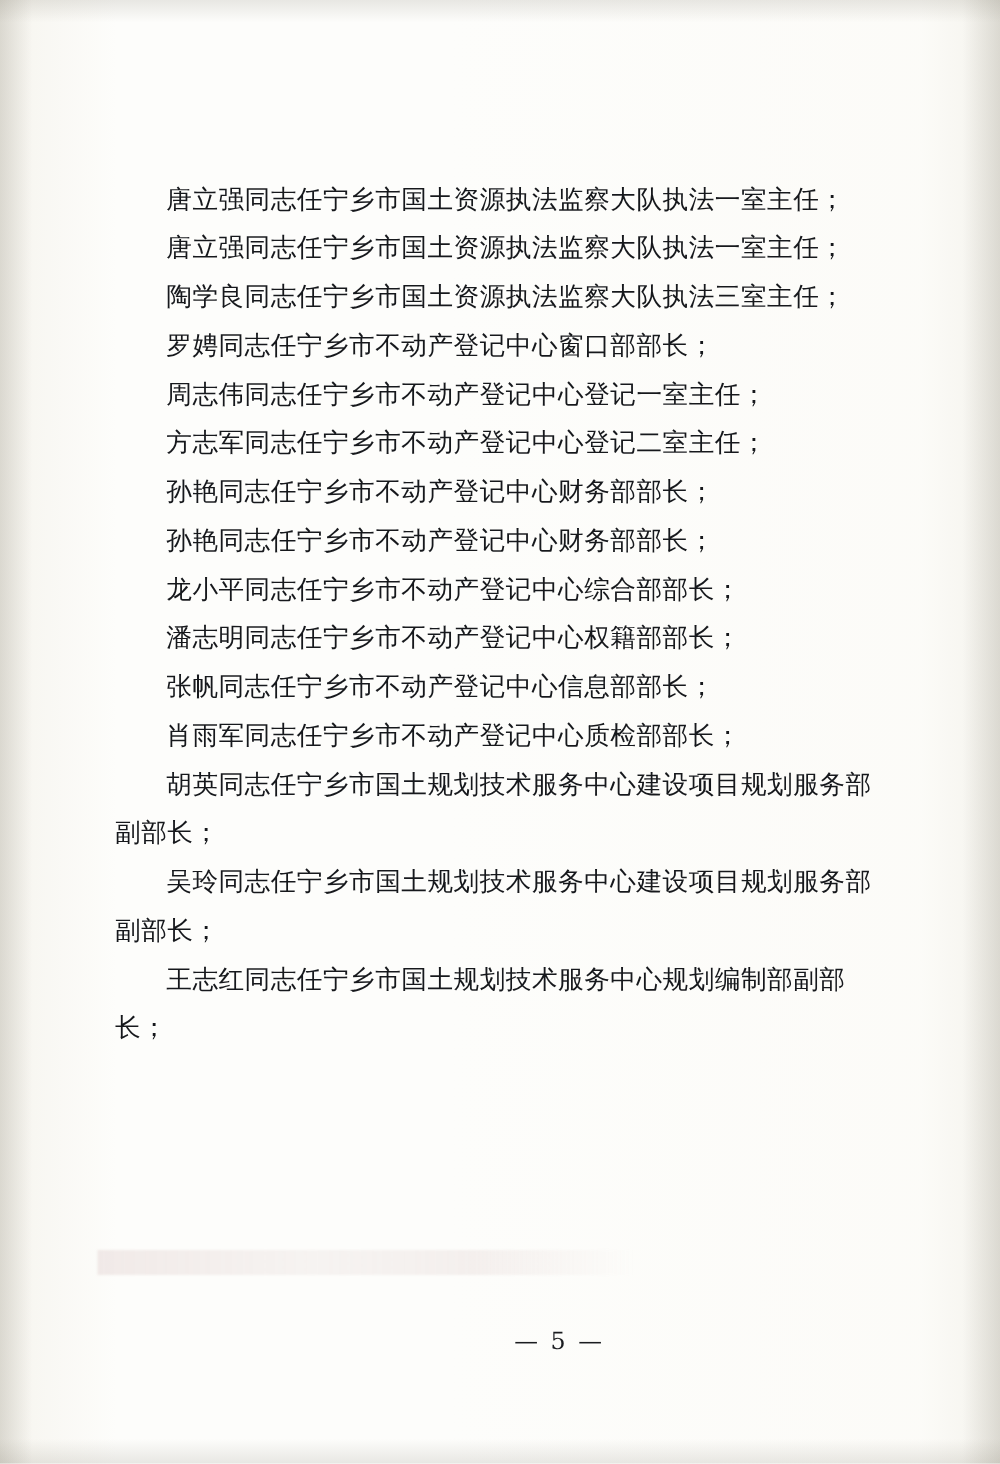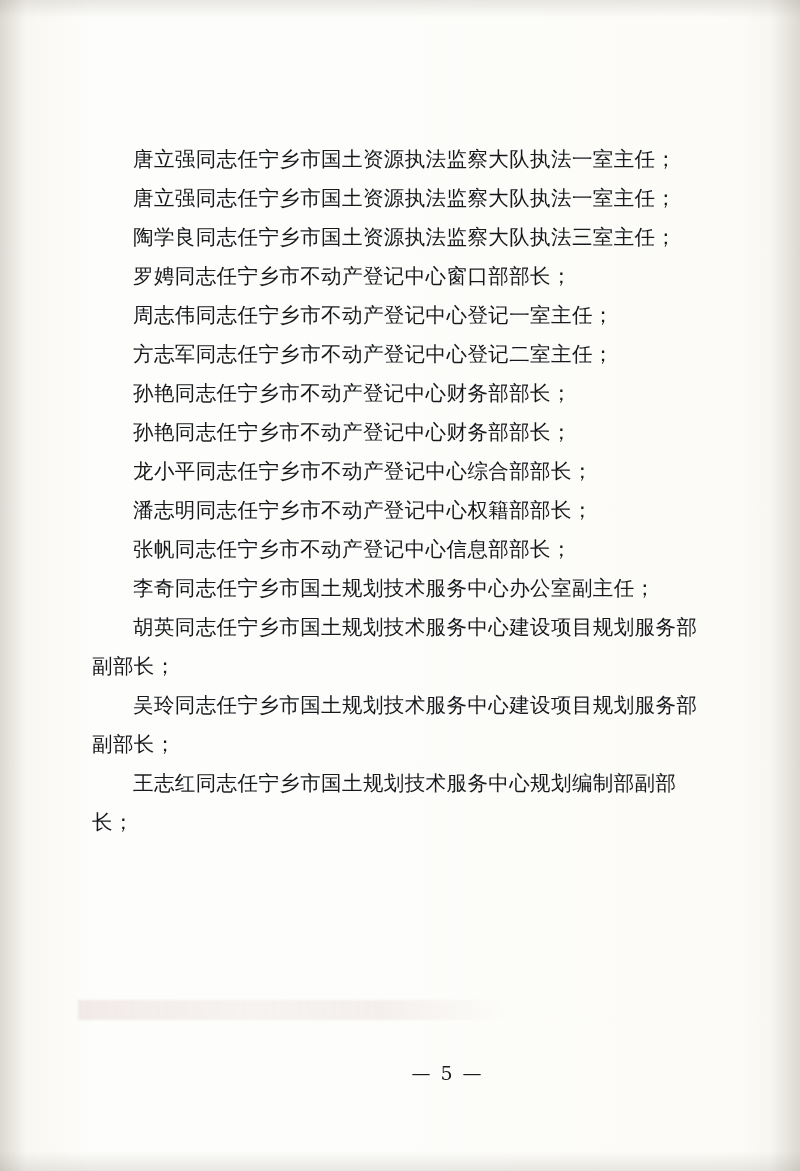--- a/index.html
+++ b/index.html
@@ -125,21 +125,21 @@
     <p class="para">唐立强同志任宁乡市国土资源执法监察大队执法一室主任；</p>
     <p class="para">陶学良同志任宁乡市国土资源执法监察大队执法三室主任；</p>
     <p class="para">罗娉同志任宁乡市不动产登记中心窗口部部长；</p>
     <p class="para">周志伟同志任宁乡市不动产登记中心登记一室主任；</p>
     <p class="para">方志军同志任宁乡市不动产登记中心登记二室主任；</p>
     <p class="para">孙艳同志任宁乡市不动产登记中心财务部部长；</p>
     <p class="para">孙艳同志任宁乡市不动产登记中心财务部部长；</p>
     <p class="para">龙小平同志任宁乡市不动产登记中心综合部部长；</p>
     <p class="para">潘志明同志任宁乡市不动产登记中心权籍部部长；</p>
     <p class="para">张帆同志任宁乡市不动产登记中心信息部部长；</p>
-    <p class="para">李奇同志任宁乡市国土规划技术服务中心办公室副主任；</p>
+    <p class="para">肖雨军同志任宁乡市不动产登记中心质检部部长；</p>
     <p class="para wrap">胡英同志任宁乡市国土规划技术服务中心建设项目规划服务部副部长；</p>
     <p class="para wrap">吴玲同志任宁乡市国土规划技术服务中心建设项目规划服务部副部长；</p>
     <p class="para wrap">王志红同志任宁乡市国土规划技术服务中心规划编制部副部长；</p>
   </div>
 
   <div class="ghost-mark"></div>
 
   <div class="page-number">
     <span class="pn-inner">— 5 —</span>
   </div>

